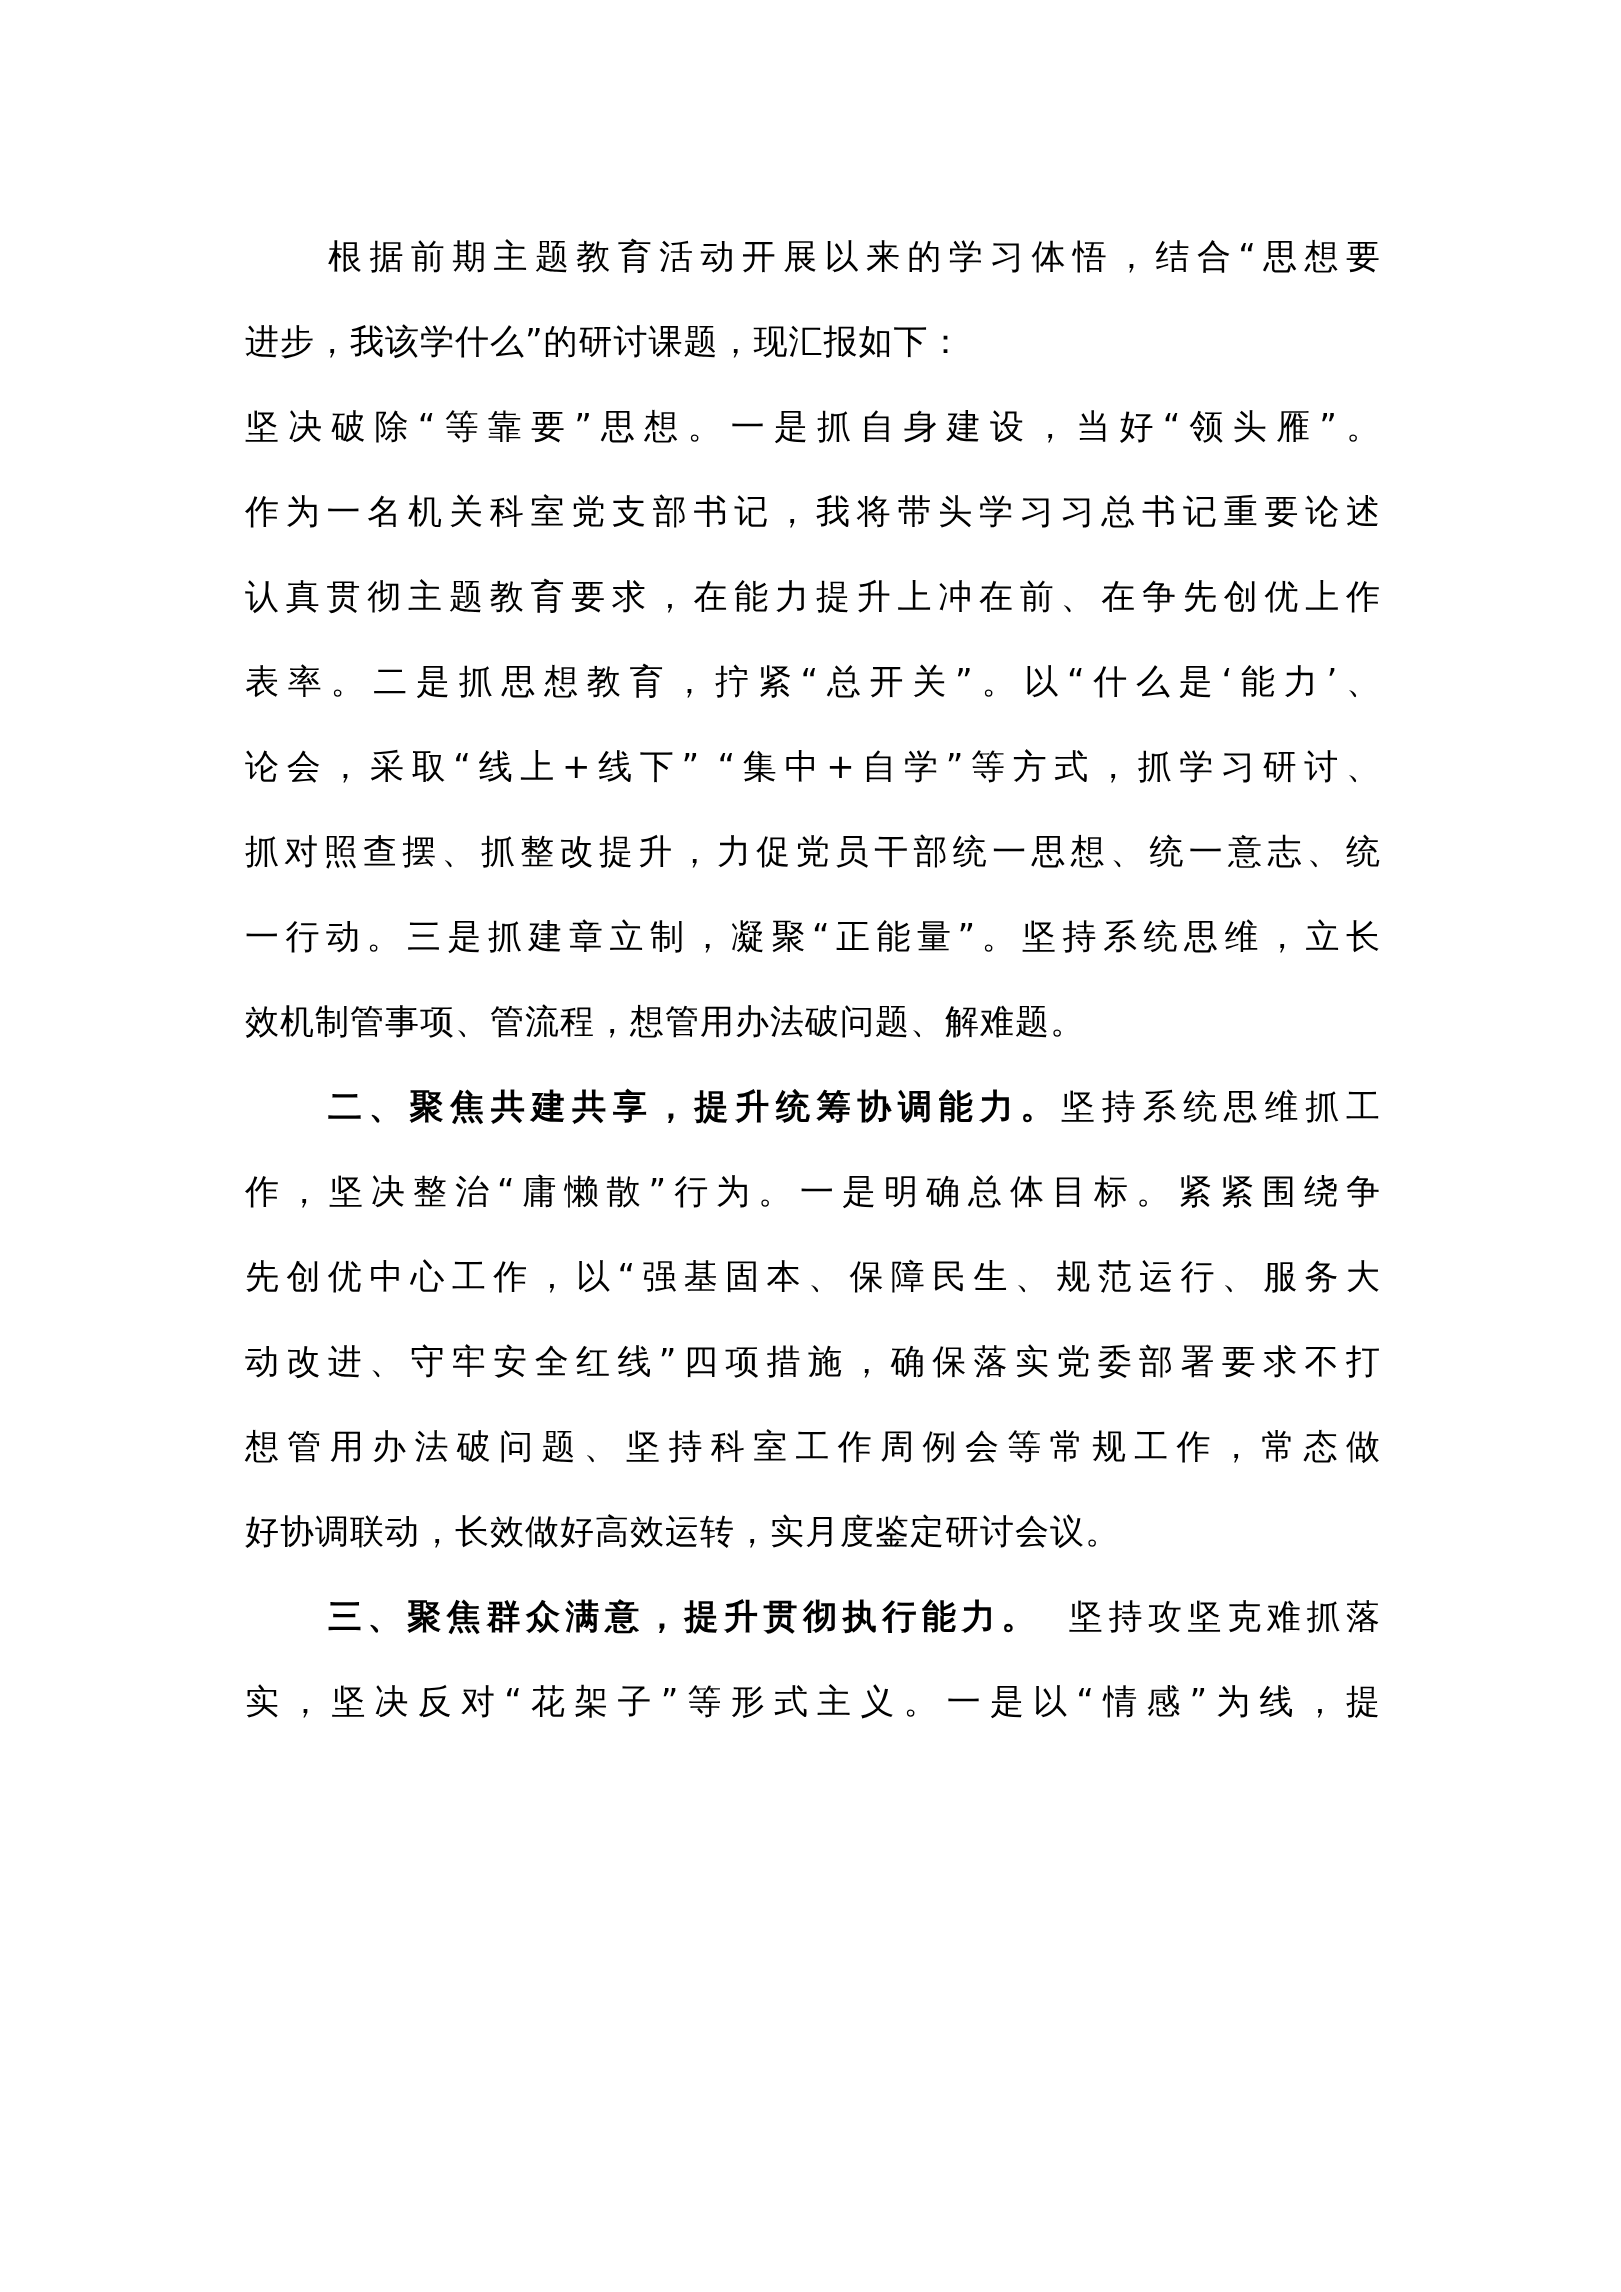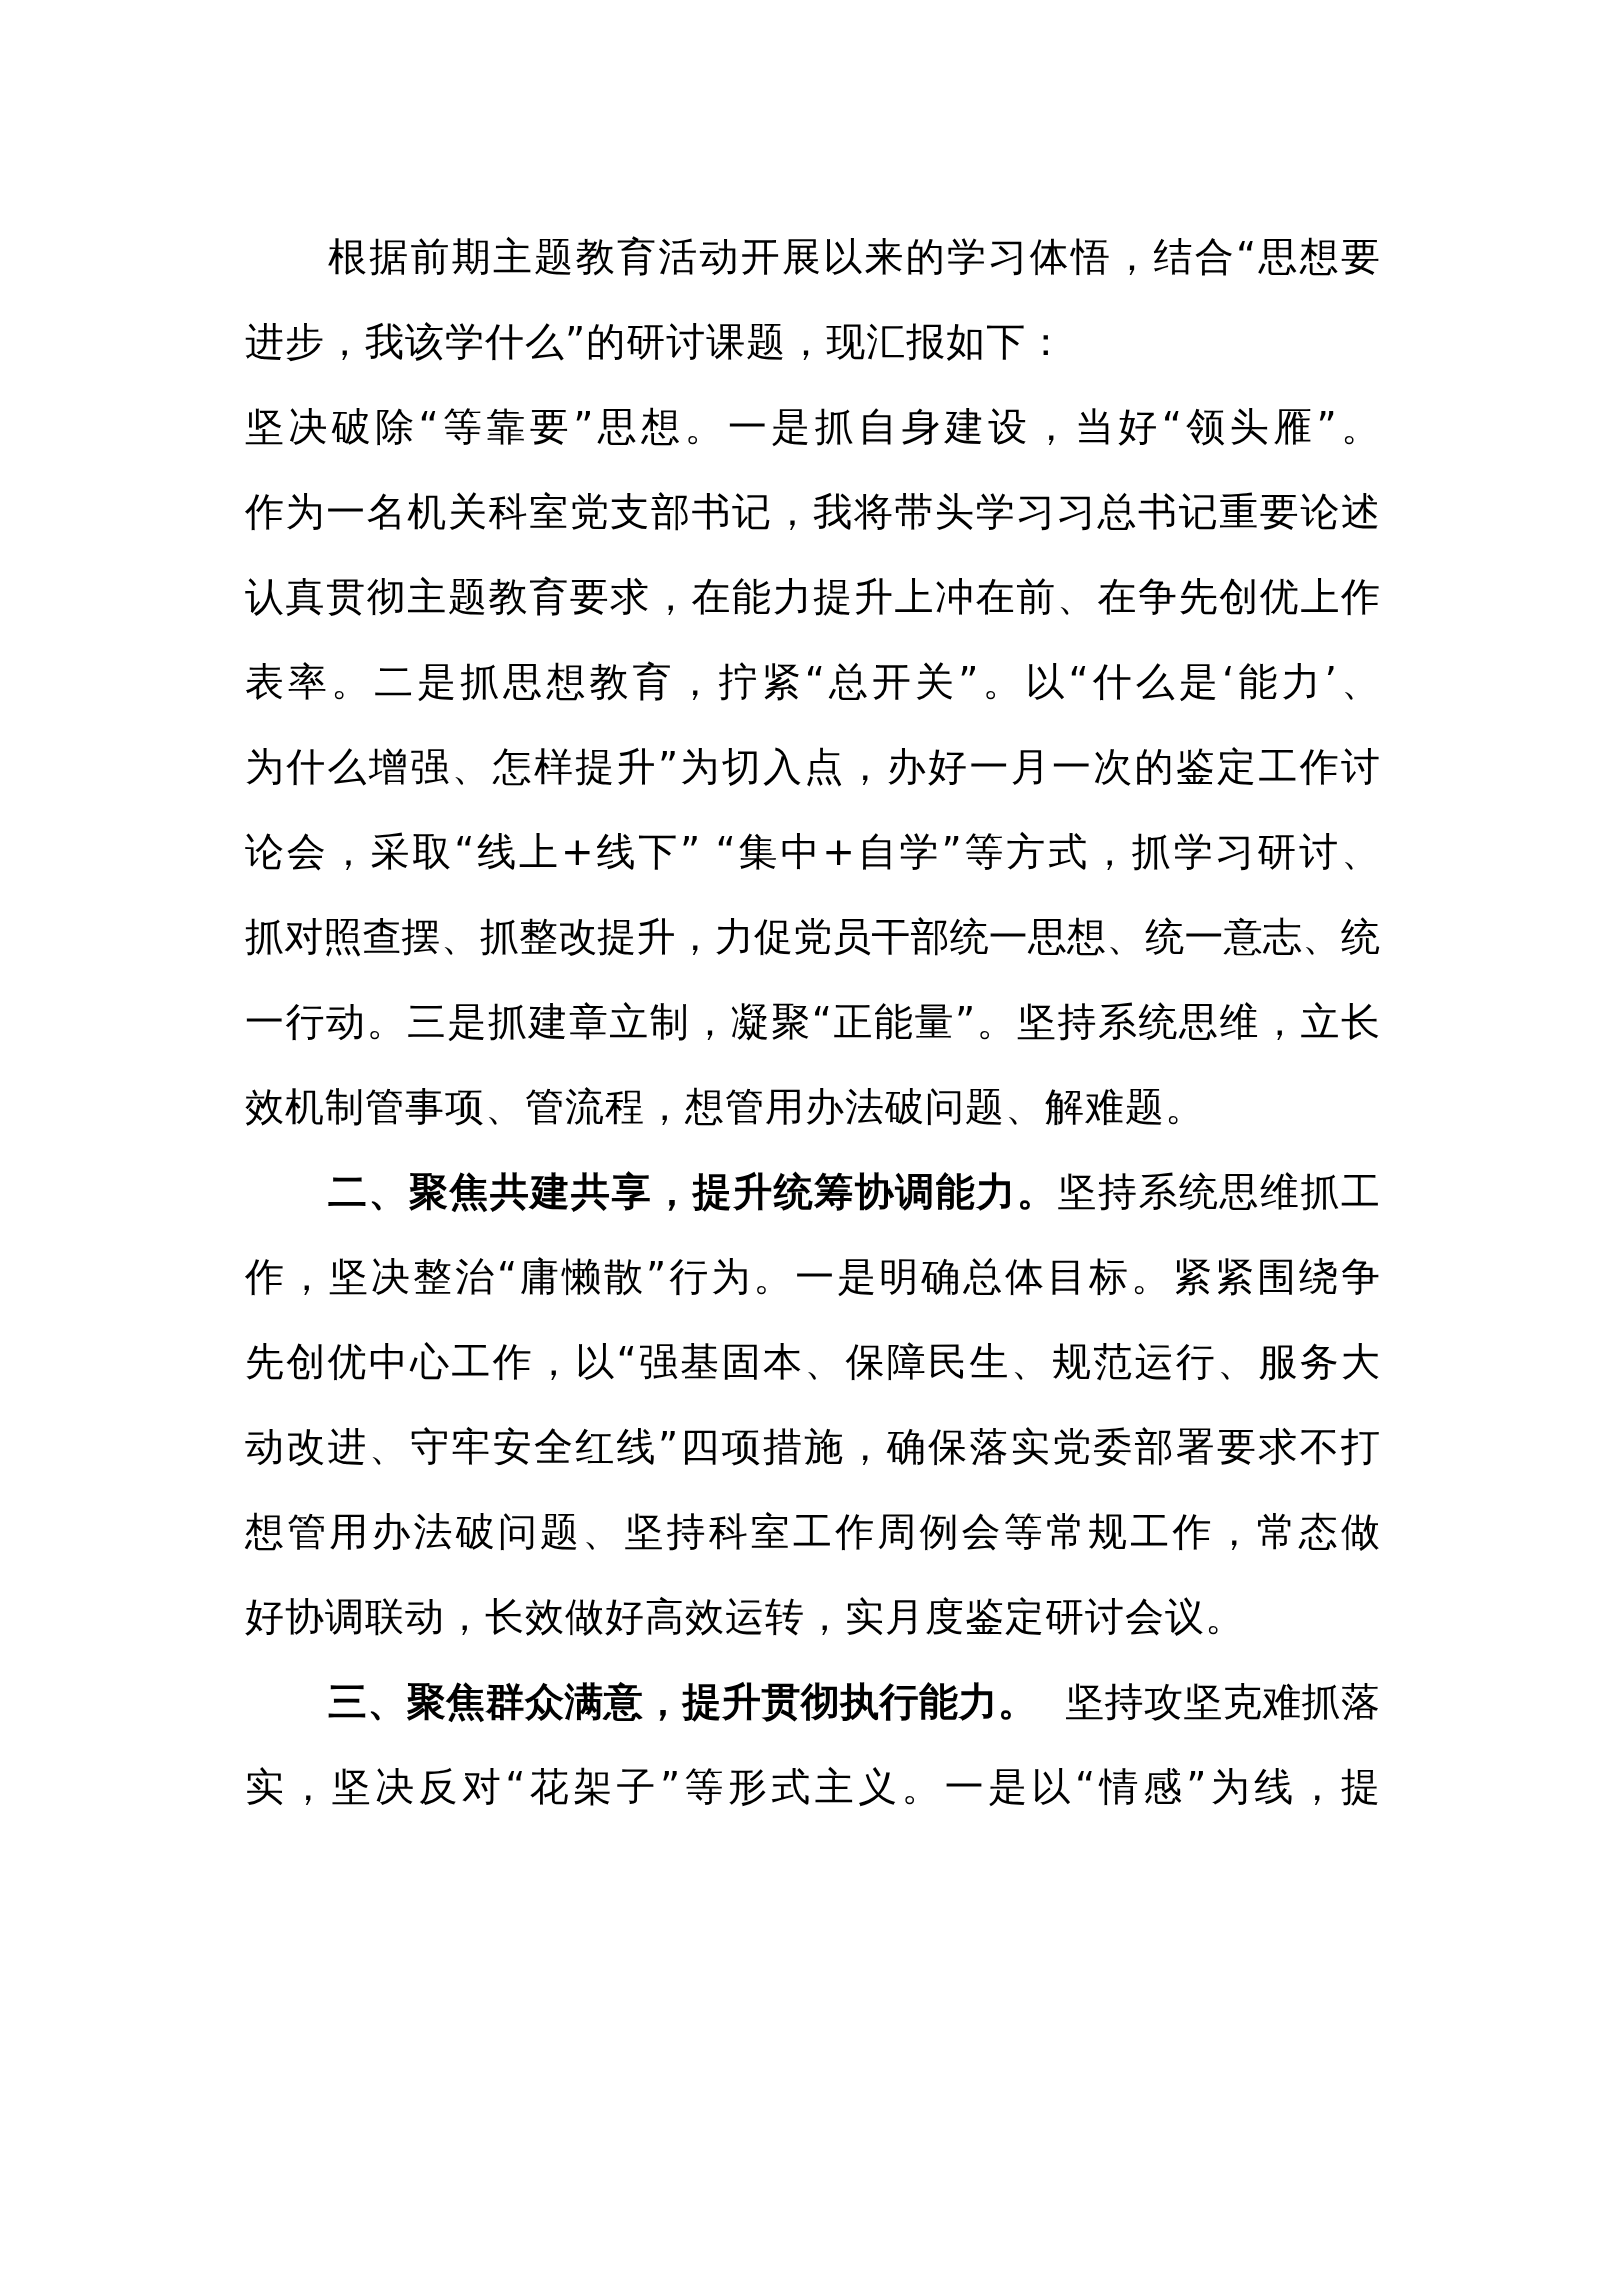--- a/index.html
+++ b/index.html
@@ -25,21 +25,21 @@
     }
     .text-block {
       position: absolute;
       left: 245px;
       top: 214px;
       width: 1135px;
     }
     .line {
       height: 85px;
       line-height: 85px;
-      font-size: 39px;
+      font-size: 34px;
       white-space: nowrap;
       text-align: justify;
       text-align-last: justify;
       overflow: visible;
     }
     .line.indent {
       padding-left: 83px;
     }
     .line.last {
       text-align-last: left;
@@ -66,23 +66,20 @@
       <span>坚决破除“等靠要”思想。一是抓自身建设，当好“领头雁”。</span>
     </div>
     <div class="line">
       <span>作为一名机关科室党支部书记，我将带头学习习总书记重要论述</span>
     </div>
     <div class="line">
       <span>认真贯彻主题教育要求，在能力提升上冲在前、在争先创优上作</span>
     </div>
     <div class="line">
       <span>表率。二是抓思想教育，拧紧“总开关”。以“什么是‘能力’、</span>
-    </div>
-    <div class="line">
-      <span>为什么增强、怎样提升”为切入点，办好一月一次的鉴定工作讨</span>
     </div>
     <div class="line">
       <span>论会，采取“线上+线下” “集中+自学”等方式，抓学习研讨、</span>
     </div>
     <div class="line">
       <span style="letter-spacing: -0.1px;">抓对照查摆、抓整改提升，力促党员干部统一思想、统一意志、统</span>
     </div>
     <div class="line">
       <span>一行动。三是抓建章立制，凝聚“正能量”。坚持系统思维，立长</span>
     </div>

